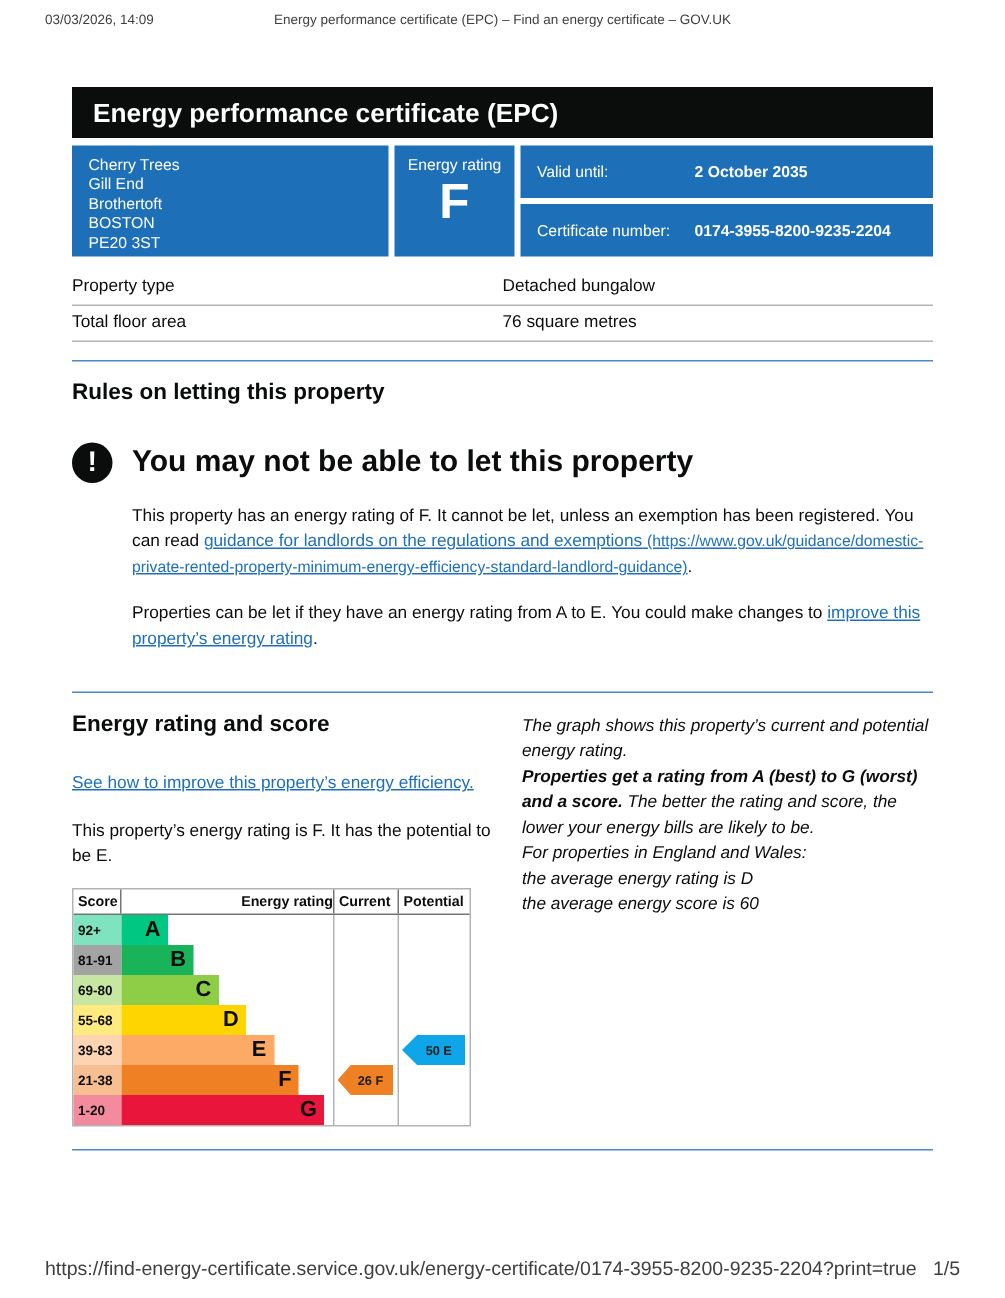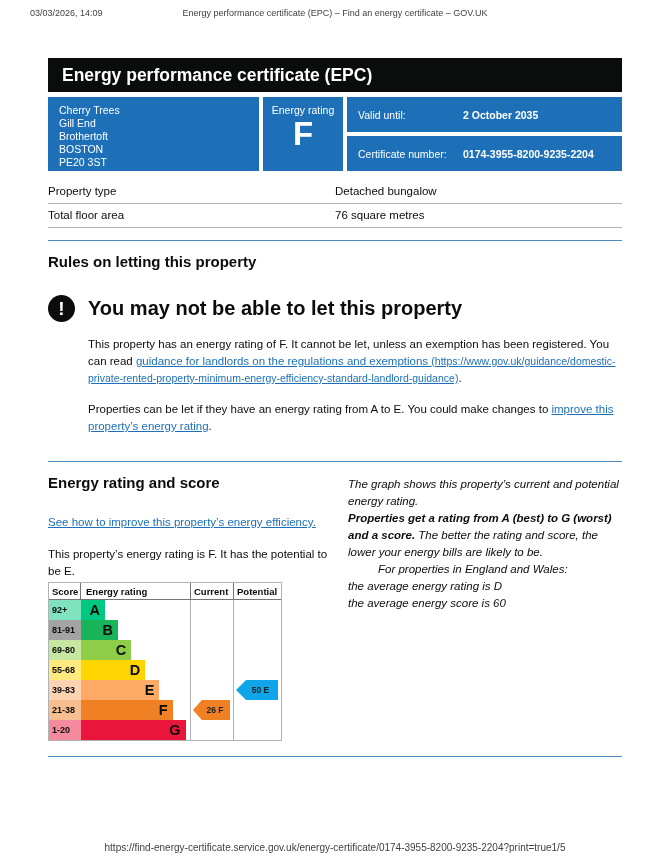--- a/index.html
+++ b/index.html
@@ -57,46 +57,46 @@
   a.gov-link { color:#1d70b8; text-decoration:underline; cursor:pointer; }
   .link-url { font-size:10.5px; }
 
   .cols { display:flex; margin-top:12px; }
   .col-left { width:300px; flex:0 0 300px; }
   .col-right { flex:1; padding-top:2px; }
   .col-left p.body-text { margin-top:15px; width:280px; }
   .col-left p.link-p { margin-top:23px; }
   .col-right p.body-text { margin-top:0;font-style:italic; }
   .col-right .rp2 { margin-top:20px; }
-  .col-right .rp3 { margin-top:17px;margin-left:30px; }
+  .col-right .rp3 { margin-top:17px; }
   .col-right .rp4 { margin-top:15px; }
 
   
-  .chart { width:234px; margin-top:2px; border:1px solid #b1b4b6; }
+  .chart { width:266px; margin-top:12px; border:1px solid #b1b4b6;text-align:right; }
   .chart-header { display:flex; height:17px; border-bottom:1px solid #757575; font-size:9.5px; font-weight:bold; align-items:center; }
   .ch-score { width:32px; padding-left:3px; align-self:stretch; display:flex; align-items:center; border-right:1px solid #757575; }
   .ch-rating { flex:1; padding-left:5px; }
   .ch-current { width:43px; border-left:1px solid #757575; align-self:stretch; display:flex; align-items:center; padding-left:3px; }
   .ch-potential { width:48px; border-left:1px solid #757575; align-self:stretch; display:flex; align-items:center; padding-left:3px; }
   .band-row { display:flex; height:20px; }
   .score-cell { width:32px; font-size:9px; font-weight:bold; display:flex; align-items:center; padding-left:3px; }
   .bar-area { flex:1; }
   .band-bar { height:100%; display:flex; align-items:center; justify-content:flex-end; padding-right:5px; font-weight:bold; font-size:14.5px; color:#0b0c0c; }
   .cur-cell { width:43px; border-left:1px solid #b1b4b6; position:relative; }
   .pot-cell { width:48px; border-left:1px solid #b1b4b6; position:relative; }
   .rating-arrow {
     position:absolute; top:0; bottom:0; left:2px; right:3px;
     display:flex; align-items:center; justify-content:center;
     font-size:8.5px; font-weight:bold; color:#202020; padding-left:7px;
     clip-path:polygon(0 50%, 24% 0, 100% 0, 100% 100%, 24% 100%);
   }
 
   .print-footer {
     position:absolute; bottom:12px; left:30px; right:30px;
-    font-size:10px; color:#3f3f3f; display:flex; justify-content:center;
+    font-size:13px; color:#3f3f3f; display:flex; justify-content:space-between;
   }
 </style>
 </head>
 <body>
 
 <div class="print-header">
   <span>03/03/2026, 14:09</span>
   <span class="ph-title">Energy performance certificate (EPC) – Find an energy certificate – GOV.UK</span>
 </div>
 

